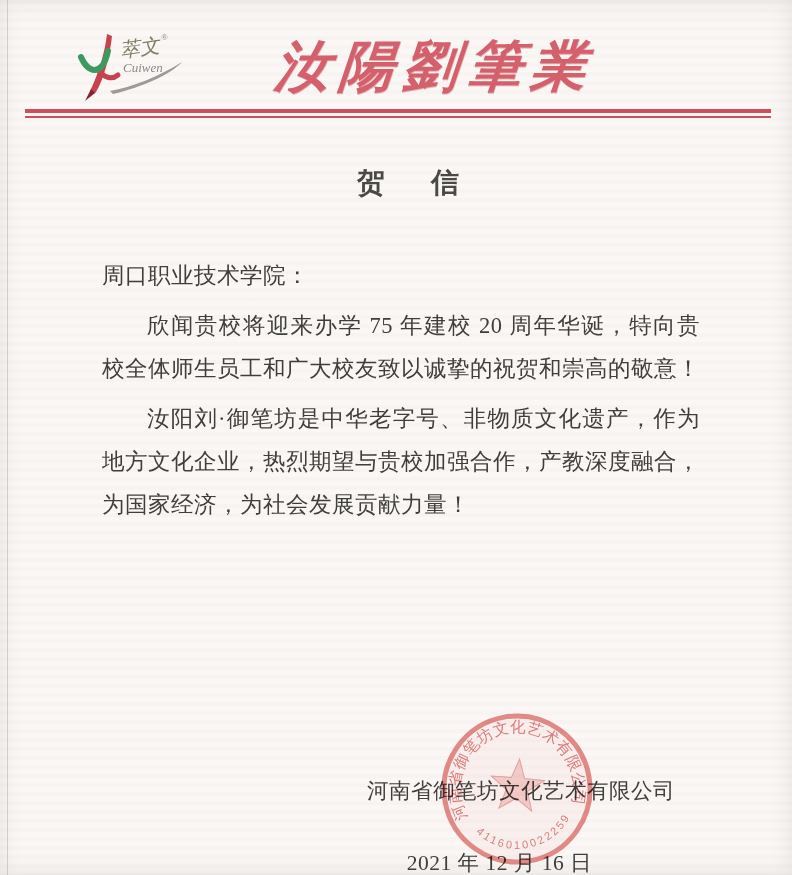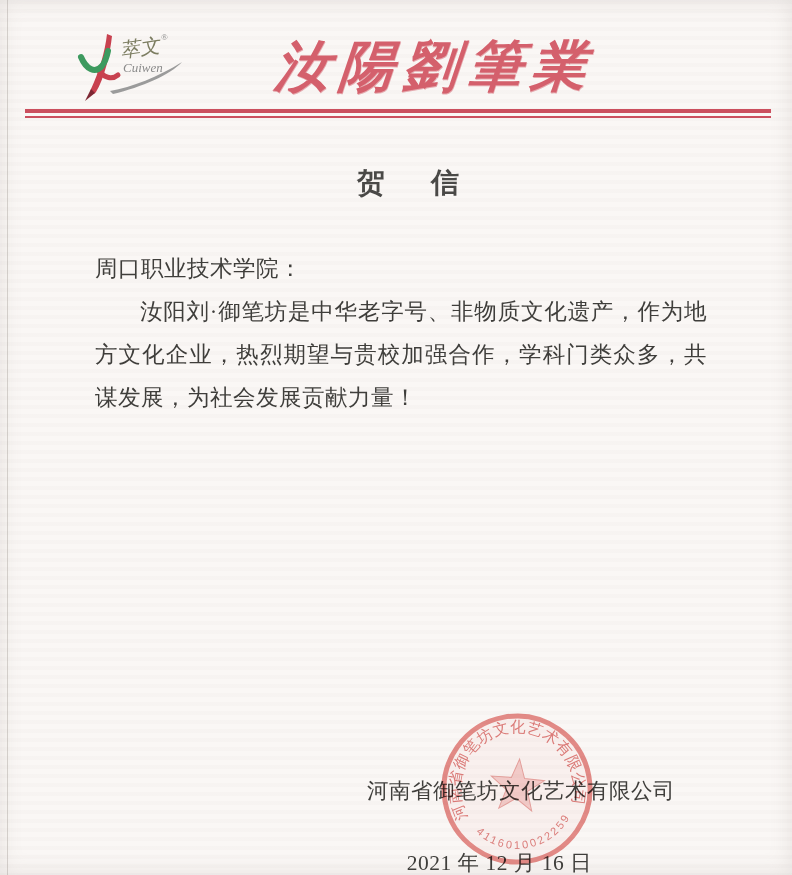--- a/index.html
+++ b/index.html
@@ -38,21 +38,21 @@
     font-size:28px;font-weight:700;color:#4a4947;
     letter-spacing:0;
   }
   .title .t1{margin-right:46px;}
   
   .body-block{
     position:absolute;top:247px;left:95px;width:612px;
     font-size:22.5px;line-height:43px;color:#3f3e3b;
     letter-spacing:0.5px;text-align:justify;
   }
-  .body-block p{margin:0;}
+  .body-block p{margin:7px;}
   .para{text-indent:2em;}
   
   .signature{
     position:absolute;top:776px;right:117px;
     font-size:21.5px;color:#3f3e3b;letter-spacing:0.5px;white-space:nowrap;
   }
   .sign-date{
     position:absolute;top:816px;right:200px;
     font-size:21.5px;color:#3f3e3b;letter-spacing:0.5px;white-space:nowrap;margin-top:32px;
   }
@@ -93,21 +93,22 @@
 
   <div class="rule">
     <div class="rule-thick"></div>
     <div class="rule-thin"></div>
   </div>
 
   <h1 class="title"><span class="t1">贺</span><span>信</span></h1>
 
   <main class="body-block">
     <p class="salutation">周口职业技术学院：</p>
-    <p class="para">汝阳刘·御笔坊是中华老字号、非物质文化遗产，作为地方文化企业，热烈期望与贵校加强合作，学科门类众多，共谋发展，为社会发展贡献力量！</p>
+    <p class="para">欣闻贵校将迎来办学 75 年建校 20 周年华诞，特向贵校全体师生员工和广大校友致以诚挚的祝贺和崇高的敬意！</p>
+    <p class="para">汝阳刘·御笔坊是中华老字号、非物质文化遗产，作为地方文化企业，热烈期望与贵校加强合作，产教深度融合，为国家经济，为社会发展贡献力量！</p>
   </main>
 
   <div class="signature">河南省御笔坊文化艺术有限公司</div>
   <div class="sign-date">2021 年 12 月 16 日</div>
 
   <div class="seal">
     <svg width="160" height="160" viewBox="-80 -80 160 160">
       <circle cx="0" cy="0" r="73" fill="rgba(243,176,173,0.10)" stroke="#e5827e" stroke-width="5"></circle>
       <path id="sealTopArc" d="M -53.6 19.5 A 57 57 0 1 1 53.6 19.5" fill="none"></path>
       <path id="sealBottomArc" d="M -51.9 30 A 60 60 0 0 0 51.9 30" fill="none"></path>

